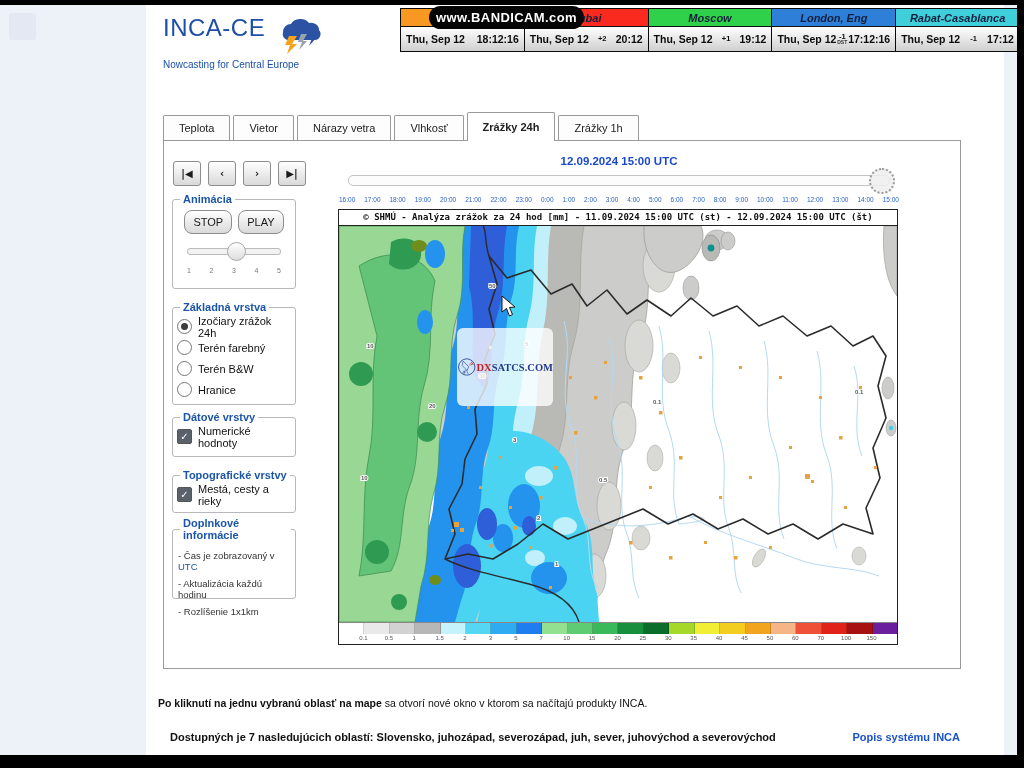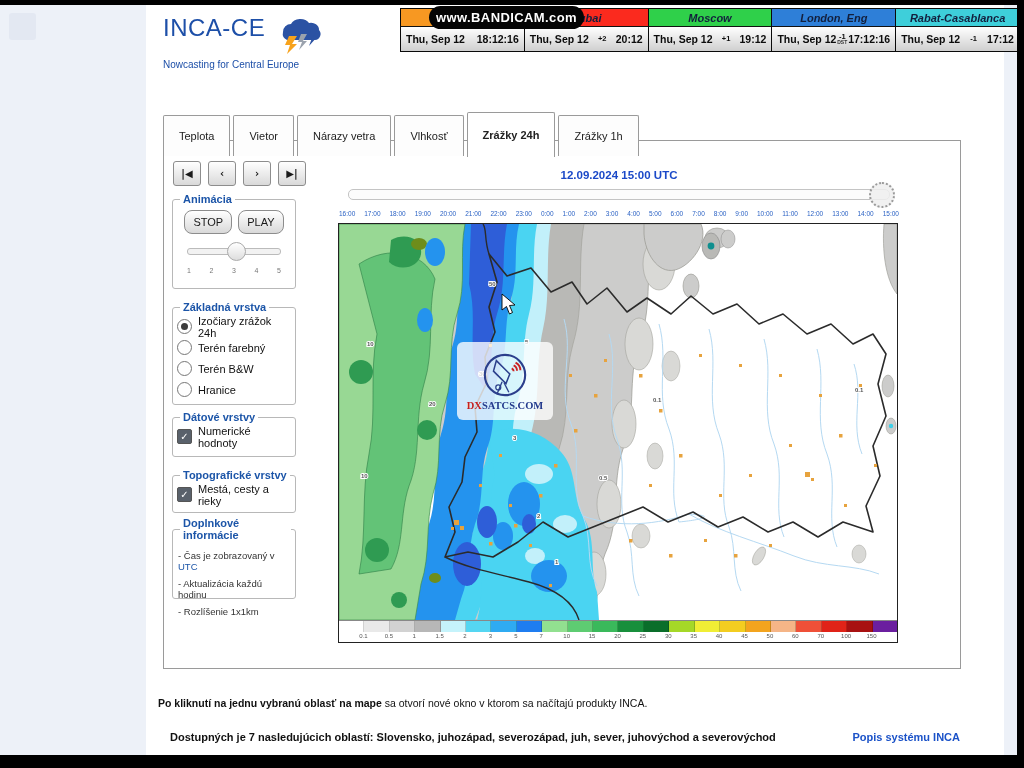--- a/index.html
+++ b/index.html
@@ -37,21 +37,21 @@
   .logo-row{display:flex;align-items:flex-start;gap:6px;}
   .logo-title{font-size:24px;font-weight:normal;color:#1d4fa8;letter-spacing:.5px;}
   .logo-sub{font-size:10px;color:#1d4fa8;margin-top:1px;}
   .region-row{position:absolute;left:163px;top:79px;display:flex;align-items:center;gap:9px;font-size:11px;}
   .selectbox{width:100px;height:21px;border:1px solid #7a7a7a;border-radius:3px;background:#fff;
              display:flex;align-items:center;justify-content:space-between;padding:0 6px;font-size:11px;cursor:default;}
   .selectbox .chev{font-size:8px;color:#333;}
 
   
   .tabs{position:absolute;left:163px;top:112px;display:flex;align-items:flex-end;z-index:3;}
-  .tab{height:24px;line-height:24px;padding:8px 15px;border:1px solid #9a9a9a;border-bottom:none;
+  .tab{height:24px;line-height:24px;padding:0 15px;border:1px solid #9a9a9a;border-bottom:none;
        background:#fdfdfd;font-size:11px;color:#222;margin-right:3px;border-radius:2px 2px 0 0;}
   .tab.active{height:28px;line-height:28px;font-weight:bold;background:#fff;margin-bottom:-1px;}
 
   
   .panel{position:absolute;left:163px;top:140px;width:796px;height:527px;border:1px solid #9a9a9a;background:#fff;}
   .navbtns{position:absolute;left:9px;top:20px;display:flex;gap:7px;}
   .nav-btn{width:28px;height:25px;border:1px solid #8d8d8d;border-radius:3px;
            background:linear-gradient(#fff,#d9d9d9);font-size:10px;display:flex;align-items:center;
            justify-content:center;font-family:"DejaVu Sans",sans-serif;color:#1a1a1a;font-weight:bold;cursor:pointer;}
   .fs{position:absolute;left:8px;width:124px;border:1px solid #b8b8b8;border-radius:3px;
@@ -67,37 +67,37 @@
   .aticks{display:flex;justify-content:space-between;font-size:7px;color:#777;margin:12px 10px 0;}
   .optrow{display:flex;align-items:center;gap:6px;height:21px;font-size:11px;color:#111;}
   .radio{width:13px;height:13px;border:1px solid #777;border-radius:50%;background:#fff;position:relative;flex:none;cursor:pointer;}
   .radio.sel::after{content:"";position:absolute;inset:3px;background:#3c3c3c;border-radius:50%;}
   .chk{width:13px;height:13px;border:1px solid #555;border-radius:2px;background:#59616b;color:#fff;
        font-size:10px;line-height:13px;text-align:center;flex:none;cursor:pointer;}
   .infoline{font-size:9.5px;color:#333;margin:6px 1px 0;}
   .infoline a{color:#1c55a8;text-decoration:none;}
 
   
-  .map-col{position:absolute;left:174px;top:28px;width:562px;}
+  .map-col{position:absolute;left:174px;top:14px;width:562px;}
   .tl-title{text-align:center;font-size:11.5px;font-weight:bold;color:#1b49c8;}
   .tl-slider{position:relative;margin:8px 10px 0;height:9px;border:1px solid #c4c4c4;border-radius:5px;background:#fcfcfc;}
   .tl-handle{position:absolute;right:-6px;top:-8px;width:22px;height:22px;border:2px dotted #9a9a9a;
              border-radius:50%;background:rgba(238,238,238,.85);cursor:pointer;}
   .tl-ticks{display:flex;justify-content:space-between;font-size:6.5px;color:#2b62c4;margin-top:10px;padding:0 1px;}
   .map-box{position:relative;margin-top:6px;border:1px solid #222;width:560px;box-sizing:border-box;background:#fff;}
   .map-title{height:15px;line-height:15px;text-align:center;font-family:"DejaVu Sans Mono",monospace;
              font-size:9px;font-weight:bold;color:#111;border-bottom:1px solid #222;white-space:nowrap;overflow:hidden;}
   svg.map{display:block;width:558px;height:396px;}
   .cl{font-size:6px;fill:#555;font-weight:bold;paint-order:stroke;stroke:#ffffff;stroke-width:2px;}
   .cbar{position:relative;height:21px;border-top:1px solid #888;display:flex;background:#fff;}
   .cb-cell{flex:1;height:11px;position:relative;border-right:1px solid rgba(0,0,0,.18);}
   .cb-cell:last-child{border-right:none;}
   .cb-label{position:absolute;right:0;top:12px;transform:translateX(50%);font-size:6px;color:#555;}
   .dxlogo{position:absolute;left:118px;top:118px;width:96px;height:78px;background:rgba(255,255,255,.78);
-          border-radius:6px;display:flex;flex-direction:column;align-items:center;justify-content:center;z-index:4;}
+          border-radius:6px;display:flex;align-items:center;justify-content:center;z-index:4;}
   .dx-text{font-family:"Liberation Serif",serif;font-weight:bold;font-size:10.5px;line-height:1;margin-top:2px;}
   .dx-red{color:#c42020;} .dx-navy{color:#22398c;}
 
   
   .f1{position:absolute;left:158px;top:697px;font-size:10.5px;color:#111;}
   .f2{position:absolute;left:170px;top:731px;width:790px;display:flex;justify-content:space-between;
       align-items:center;font-size:11px;}
   .f2 .txt{font-weight:bold;color:#111;}
   .f2 a{color:#1b52c8;text-decoration:none;font-weight:bold;}
 </style>
@@ -290,20 +290,21 @@
           <span>9:00</span>
           <span>10:00</span>
           <span>11:00</span>
           <span>12:00</span>
           <span>13:00</span>
           <span>14:00</span>
           <span>15:00</span>
         </div>
 
       <div class="map-box">
+        <div class="map-title">© SHMÚ - Analýza zrážok za 24 hod [mm] - 11.09.2024 15:00 UTC (st) - 12.09.2024 15:00 UTC (št)</div>
 
         <svg class="map" id="mapSvg" viewBox="0 0 558 396">
           <rect width="558" height="396" fill="#ffffff"></rect>
 
           <path d="M150,0 L315,0 C305,40 315,80 300,120 C288,155 298,190 284,225 C272,260 282,295 266,330 C256,355 262,375 252,396 L100,396 L100,0 Z" fill="#cccccb" stroke="#96968f" stroke-width="0.7"></path>
           <path d="M210,0 L245,0 C238,40 246,80 234,120 C224,155 232,190 220,225 C210,258 218,290 206,322 C198,348 202,372 194,396 L160,396 C170,365 164,335 174,305 C184,275 176,245 186,215 C196,185 188,150 198,120 C206,90 200,45 210,0 Z" fill="#b9b9b6" stroke="#96968f" stroke-width="0.5"></path>
           <ellipse cx="320" cy="40" rx="16" ry="26" fill="#d9d9d6" stroke="#a3a39c" stroke-width="0.6"></ellipse>
           <ellipse cx="300" cy="120" rx="14" ry="26" fill="#d9d9d6" stroke="#a3a39c" stroke-width="0.6"></ellipse>
           <ellipse cx="285" cy="200" rx="12" ry="24" fill="#d9d9d6" stroke="#a3a39c" stroke-width="0.6"></ellipse>
           <ellipse cx="270" cy="280" rx="12" ry="24" fill="#d9d9d6" stroke="#a3a39c" stroke-width="0.6"></ellipse>

